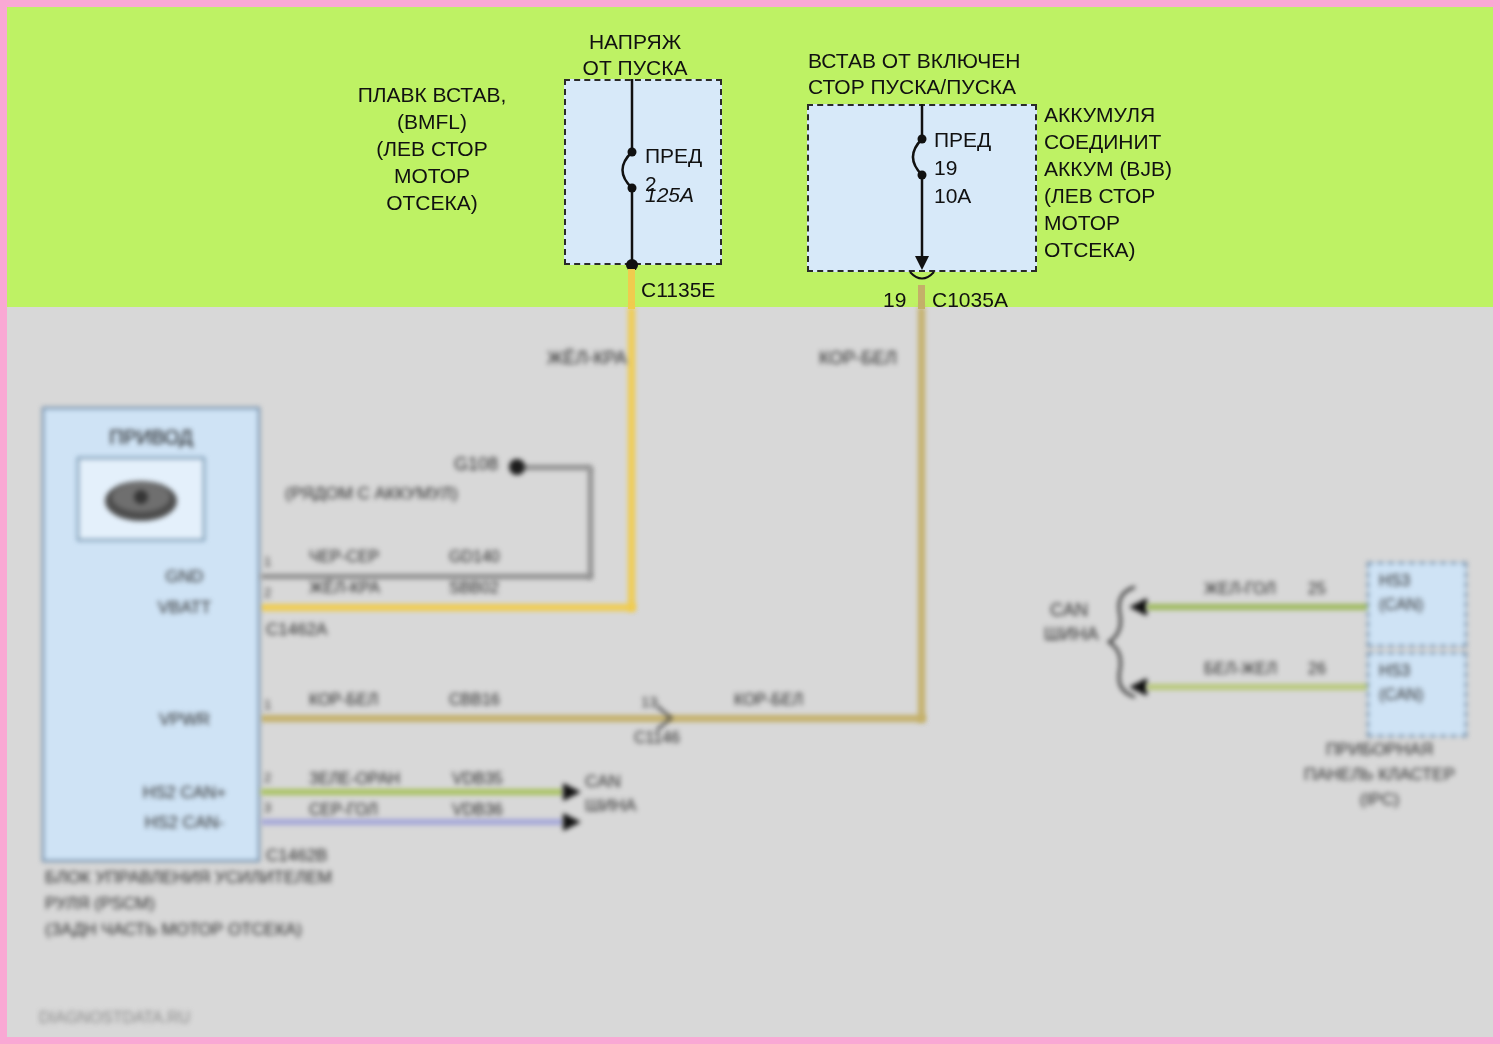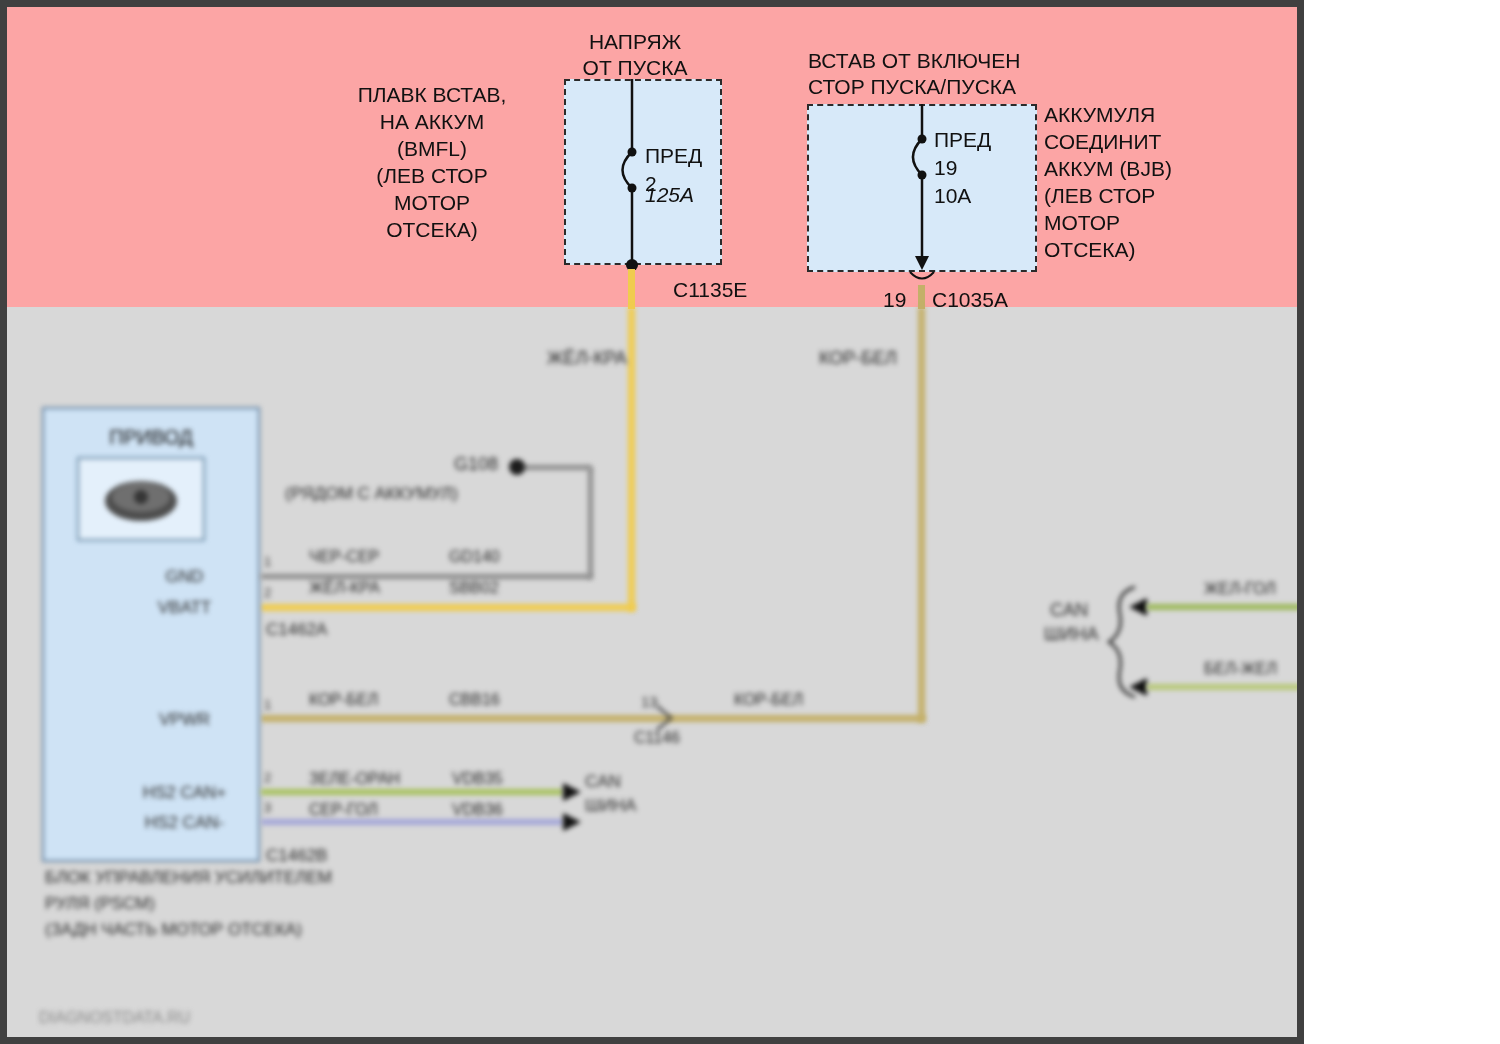--- a/index.html
+++ b/index.html
@@ -1,18 +1,18 @@
 <!DOCTYPE html>
 <html><head>
 <meta charset="utf-8">
 <style>
   html,body { margin:0; padding:0; background:#fff; }
   .page {
-    position:relative; width:1304px; height:1044px;
-    background:#fca5a5; border:7px solid #404040; box-sizing:border-box;
+    position:relative; width:1500px; height:1044px;
+    background:#bef264; border:7px solid #f9a8d4; box-sizing:border-box;
     font-family:"Liberation Sans","DejaVu Sans",sans-serif; overflow:hidden;
     color:#111;
   }
   .abs { position:absolute; }
   .t  { font-size:21px; color:#111; white-space:nowrap; line-height:1.25; }
   .ts { font-size:17px; color:#2a2a2a; white-space:nowrap; }
   .tx { font-size:16px; color:#2a2a2a; white-space:nowrap; }
   .tn { font-size:13px; color:#333; white-space:nowrap; }
   .right { text-align:center; }
   .center { text-align:center; }
@@ -41,40 +41,39 @@
 
 <div class="page">
 
   <div class="gray-bg"></div>
 
   <div class="abs t center" style="left:553px;top:22px;width:150px;">НАПРЯЖ</div>
   <div class="abs t center" style="left:553px;top:48px;width:150px;">ОТ ПУСКА</div>
 
   <div class="abs t right lh27" style="left:300px;top:74px;width:250px;">
     <div>ПЛАВК ВСТАВ,</div>
-    <div>НА АККУМ</div>
     <div>(BMFL)</div>
     <div>(ЛЕВ СТОР</div>
     <div>МОТОР</div>
     <div>ОТСЕКА)</div>
   </div>
 
   <div class="abs fusebox" style="left:557px;top:72px;width:158px;height:186px;"></div>
   <svg class="abs" style="left:557px;top:72px;" width="158" height="194" viewBox="0 0 158 194">
     <line x1="68" y1="0" x2="68" y2="73" stroke="#111" stroke-width="2.5"></line>
     <circle cx="68" cy="73" r="4.5" fill="#111"></circle>
     <path d="M68,73 Q49,91 68,109" fill="none" stroke="#111" stroke-width="2.5"></path>
     <circle cx="68" cy="109" r="4.5" fill="#111"></circle>
     <line x1="68" y1="109" x2="68" y2="186" stroke="#111" stroke-width="2.5"></line>
     <circle cx="68" cy="186" r="6" fill="#111"></circle>
   </svg>
   <div class="abs t" style="left:638px;top:136px;">ПРЕД</div>
   <div class="abs t" style="left:638px;top:164px;">2</div>
   <div class="abs t" style="left:638px;top:175px;font-style:italic;">125А</div>
-  <div class="abs t" style="left:634px;top:270px;margin-left:32px;">C1135E</div>
+  <div class="abs t" style="left:634px;top:270px;">C1135E</div>
 
   <div class="abs t" style="left:801px;top:41px;">ВСТАВ ОТ ВКЛЮЧЕН</div>
   <div class="abs t" style="left:801px;top:67px;">СТОР ПУСКА/ПУСКА</div>
 
   <div class="abs fusebox" style="left:800px;top:97px;width:230px;height:168px;"></div>
   <svg class="abs" style="left:800px;top:97px;" width="230" height="184" viewBox="0 0 230 184">
     <line x1="115" y1="0" x2="115" y2="35" stroke="#111" stroke-width="2.5"></line>
     <circle cx="115" cy="35" r="4.5" fill="#111"></circle>
     <path d="M115,35 Q97,53 115,71" fill="none" stroke="#111" stroke-width="2.5"></path>
     <circle cx="115" cy="71" r="4.5" fill="#111"></circle>

